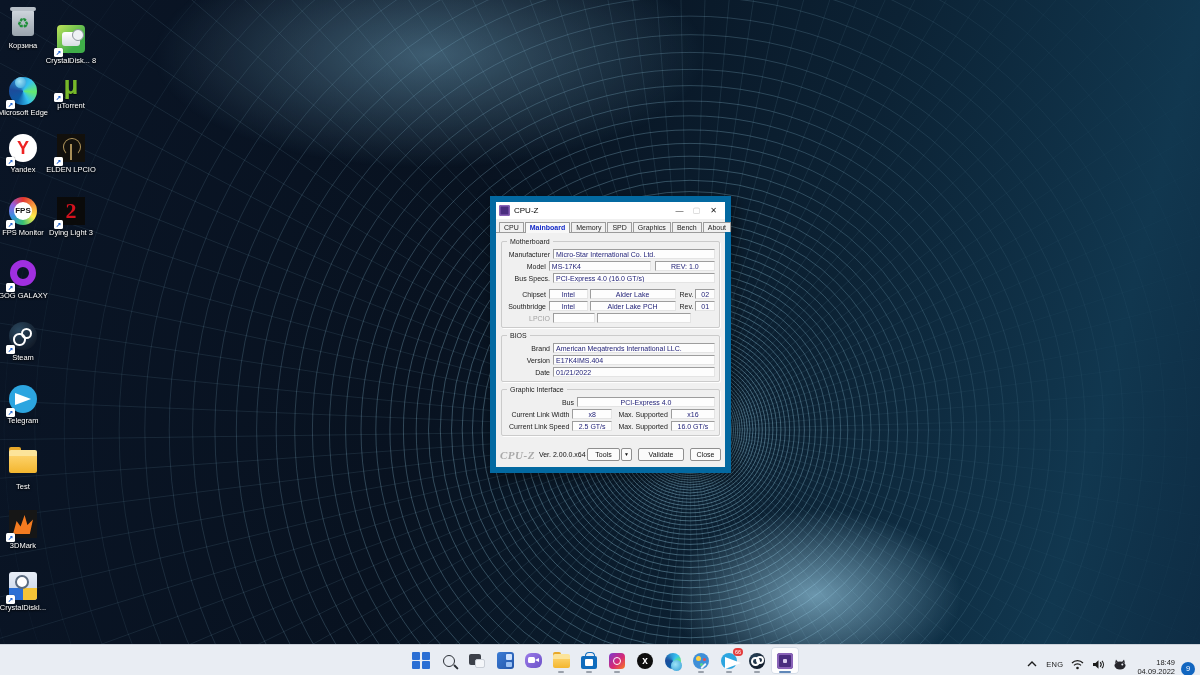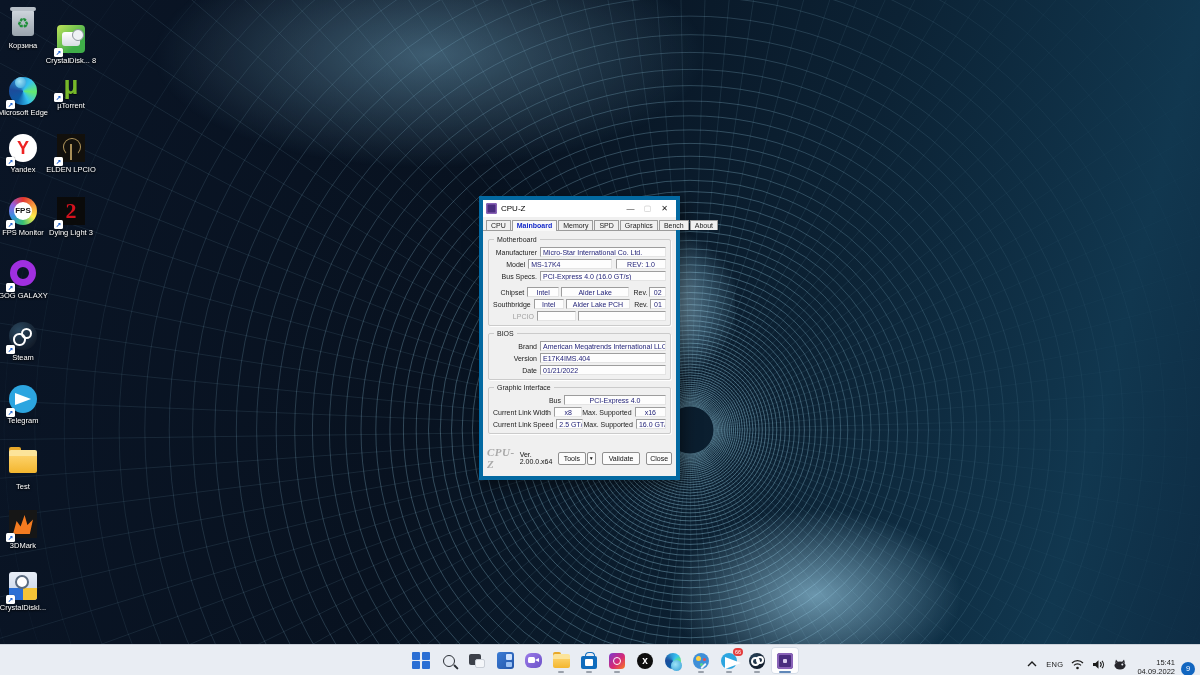--- a/index.html
+++ b/index.html
@@ -87,22 +87,22 @@
     background:#f47b20; clip-path:polygon(0 100%, 18% 35%, 38% 62%, 58% 5%, 72% 55%, 100% 28%, 84% 100%); }
 
   .art-cdi { width:28px; height:28px; margin:1px auto; border-radius:3px;
     background:linear-gradient(180deg,#e8eef8,#c4d2e6); position:relative; overflow:hidden; }
   .art-cdi .b { position:absolute; left:0; bottom:0; width:14px; height:12px; background:#2b6fd4; }
   .art-cdi .y { position:absolute; right:0; bottom:0; width:14px; height:12px; background:#f5c437; }
   .art-cdi .m { position:absolute; left:6px; top:3px; width:14px; height:14px; border:2px solid #5a6b80;
     border-radius:50%; background:#fff; }
 
   
-  .window { position:absolute; left:479px; top:196px; width:201px; background:#f0f0f0;
-    border:4px solid #0369a1; box-shadow:3px 4px 14px rgba(0,0,0,.5); font-size:7.5px; color:#111; }
+  .window { position:absolute; left:490px; top:196px; width:241px; background:#f0f0f0;
+    border:6px solid #0369a1; box-shadow:3px 4px 14px rgba(0,0,0,.5); font-size:7.5px; color:#111; }
   .titlebar { height:17px; background:#fff; display:flex; align-items:center; padding:0 3px; }
   .appico { width:11px; height:11px; border-radius:2px; background:#4a2d7f;
     box-shadow:inset 0 0 0 1.5px #8a63b8; margin-right:4px; }
   .title { font-size:8px; color:#000; }
   .wbtns { margin-left:auto; display:flex; }
   .wbtn { width:17px; height:14px; text-align:center; line-height:14px; font-size:8px; color:#222; }
   .wbtn.dis { color:#c0c0c0; }
 
   .tabs { display:flex; align-items:flex-end; padding:3px 0 0 3px; border-bottom:1px solid #9b9b9b; height:14px; }
   .tab { padding:1px 4px 1px; border:1px solid #9b9b9b; border-bottom:none; background:#f0f0f0;
@@ -717,20 +717,20 @@
       </div>
       <div class="tray-it">
         <svg width="14" height="11" viewBox="0 0 14 11">
           <polygon points="2,4 3,0.5 5,3" fill="#26262c"></polygon>
           <polygon points="9,3 11,0.5 12,4" fill="#26262c"></polygon>
           <ellipse cx="7" cy="6.5" rx="5.5" ry="4" fill="#26262c"></ellipse>
           <circle cx="9.3" cy="5.6" r="1" fill="#e9edf3"></circle>
         </svg>
       </div>
       <div class="clock">
-        <div>15:41</div>
+        <div>18:49</div>
         <div>04.09.2022</div>
       </div>
       <div class="nbadge">9</div>
     </div>
   </div>
 
 </div>
 
 </body></html>

